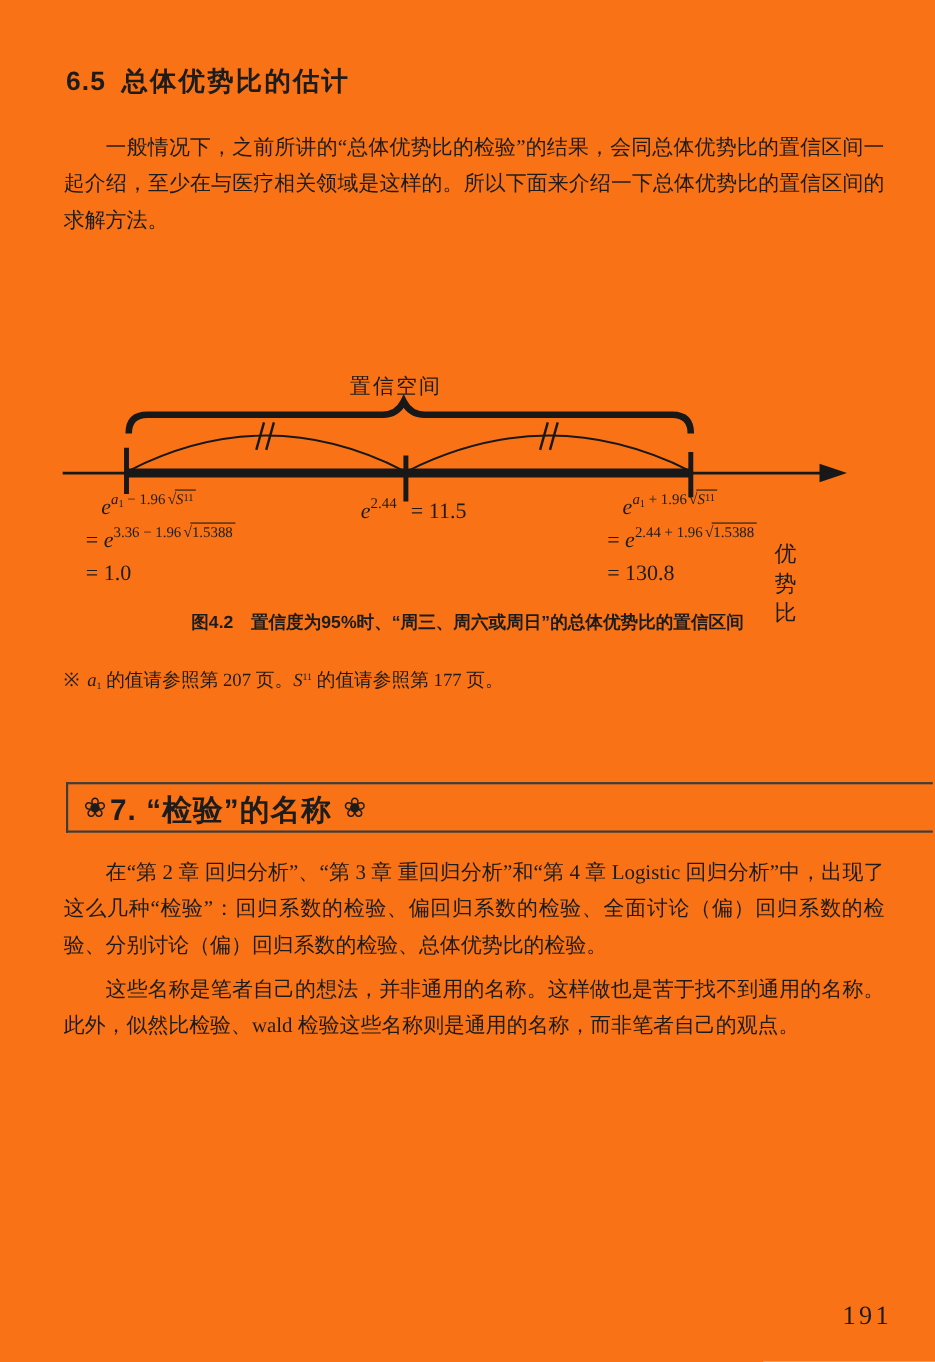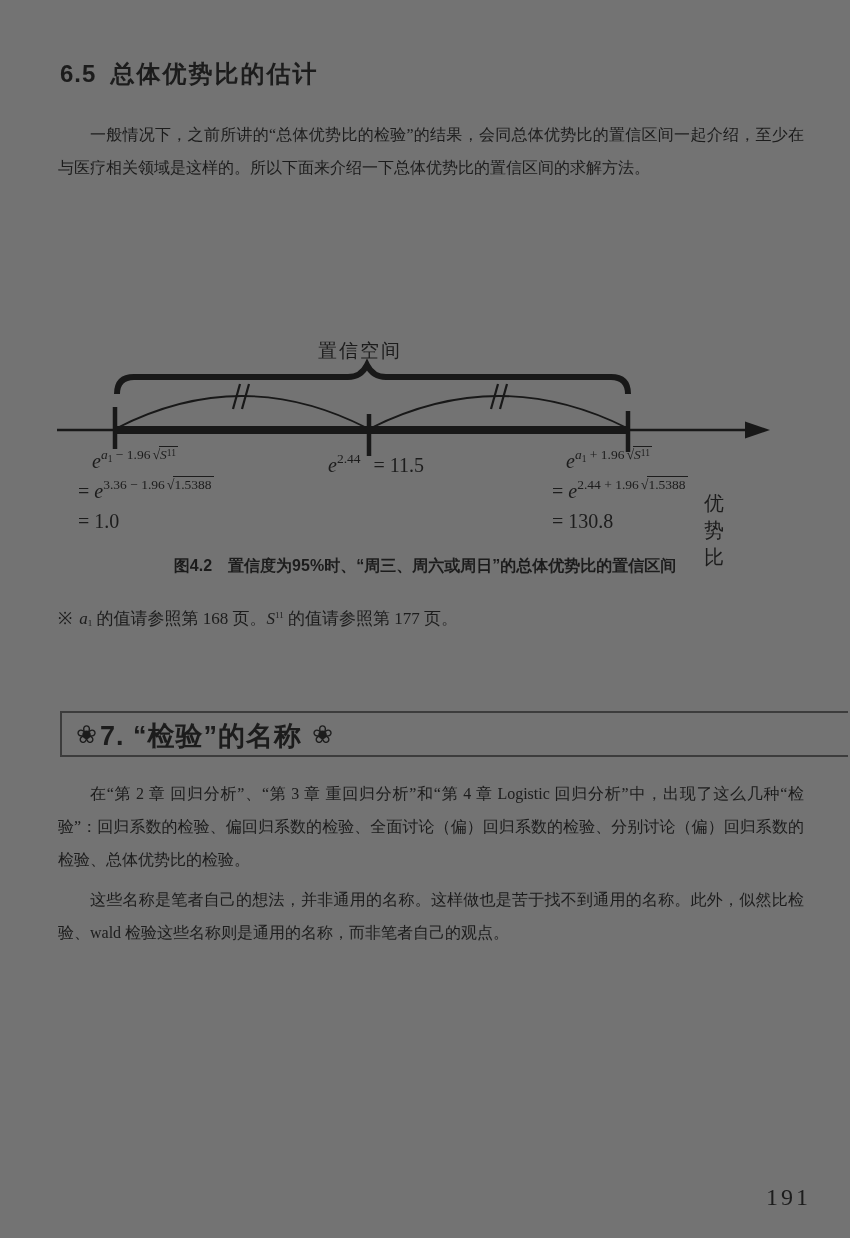--- a/index.html
+++ b/index.html
@@ -1,30 +1,30 @@
 <!DOCTYPE html>
 <html><head>
 <meta charset="utf-8">
 <style>
   html,body{margin:0;padding:0;background:#e9e9e9;}
   .page{
     position:relative;width:850px;height:1238px;margin:0 auto;
-    background:#737373;color:#1c1c1c;overflow:hidden;
+    background:#f97316;color:#1c1c1c;overflow:hidden;
     font-family:"Liberation Serif",serif;
   }
   
   .sec-heading{
     position:absolute;left:60px;top:58px;white-space:nowrap;
     font-family:"Liberation Sans",sans-serif;font-weight:700;font-size:24px;
     letter-spacing:2px;
   }
   .sec-heading .num{margin-right:14px;letter-spacing:1px;}
   .textblock{
     position:absolute;left:58px;width:746px;
-    font-size:16px;line-height:33px;text-align:justify;
+    font-size:19px;line-height:33px;text-align:justify;
   }
   .tb1{top:118px;}
   .tb2{top:777px;}
   .textblock p{margin:0 0 7px;text-indent:2em;}
   
   .diagram{position:absolute;left:0;top:338px;width:706px;height:215px;}
   .dsvg{position:absolute;left:0;top:0;}
   .brace-label{position:absolute;left:318px;top:0;font-size:19px;letter-spacing:2px;}
   .axis-label{position:absolute;left:704px;top:108px;font-size:20px;letter-spacing:2px;margin-top:44px;}
   .formula{position:absolute;font-size:20px;white-space:nowrap;}
@@ -128,21 +128,21 @@
         <span>= 130.8</span>
       </div>
     </div>
   </div>
 
   <div class="caption">
     <span class="cap-label">图4.2</span><span>置信度为95%时、“周三、周六或周日”的总体优势比的置信区间</span>
   </div>
 
   <div class="footnote">
-    <span class="mk">※</span><i>a</i><span class="vsub">1</span><span> 的值请参照第 168 页。</span><i>S</i><span class="vsup">11</span><span> 的值请参照第 177 页。</span>
+    <span class="mk">※</span><i>a</i><span class="vsub">1</span><span> 的值请参照第 207 页。</span><i>S</i><span class="vsup">11</span><span> 的值请参照第 177 页。</span>
   </div>
 
   <div class="note-box">
     <div class="note-title">
       <span class="flower fl-l">❀</span><span>7. “检验”的名称</span><span class="flower fl-r">❀</span>
     </div>
   </div>
 
   <div class="textblock tb2">
     <p>在“第 2 章 回归分析”、“第 3 章 重回归分析”和“第 4 章 Logistic 回归分析”中，出现了这么几种“检验”：回归系数的检验、偏回归系数的检验、全面讨论（偏）回归系数的检验、分别讨论（偏）回归系数的检验、总体优势比的检验。</p>

